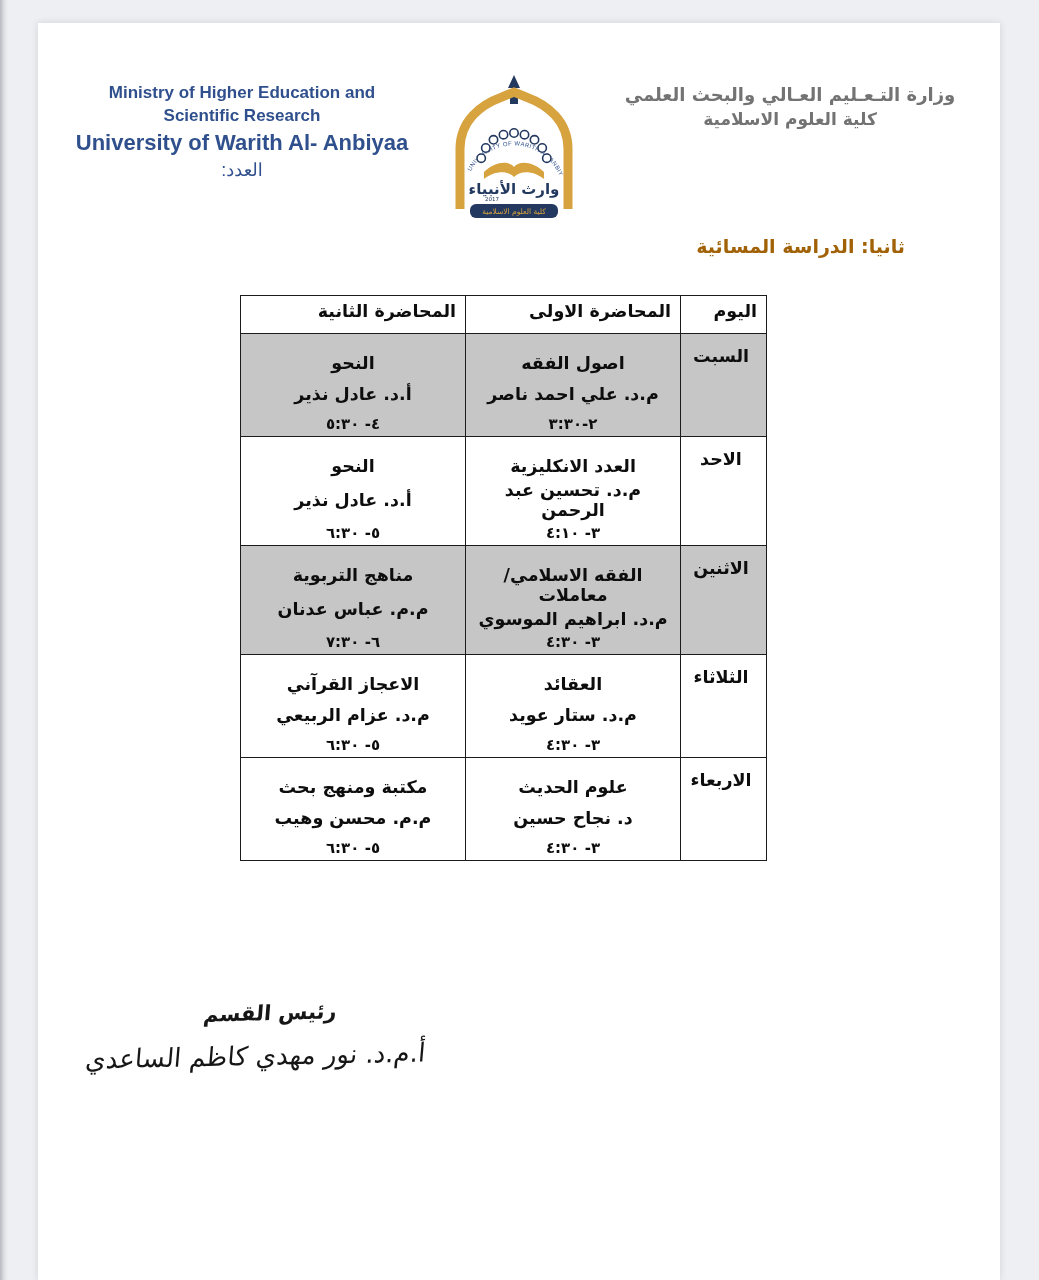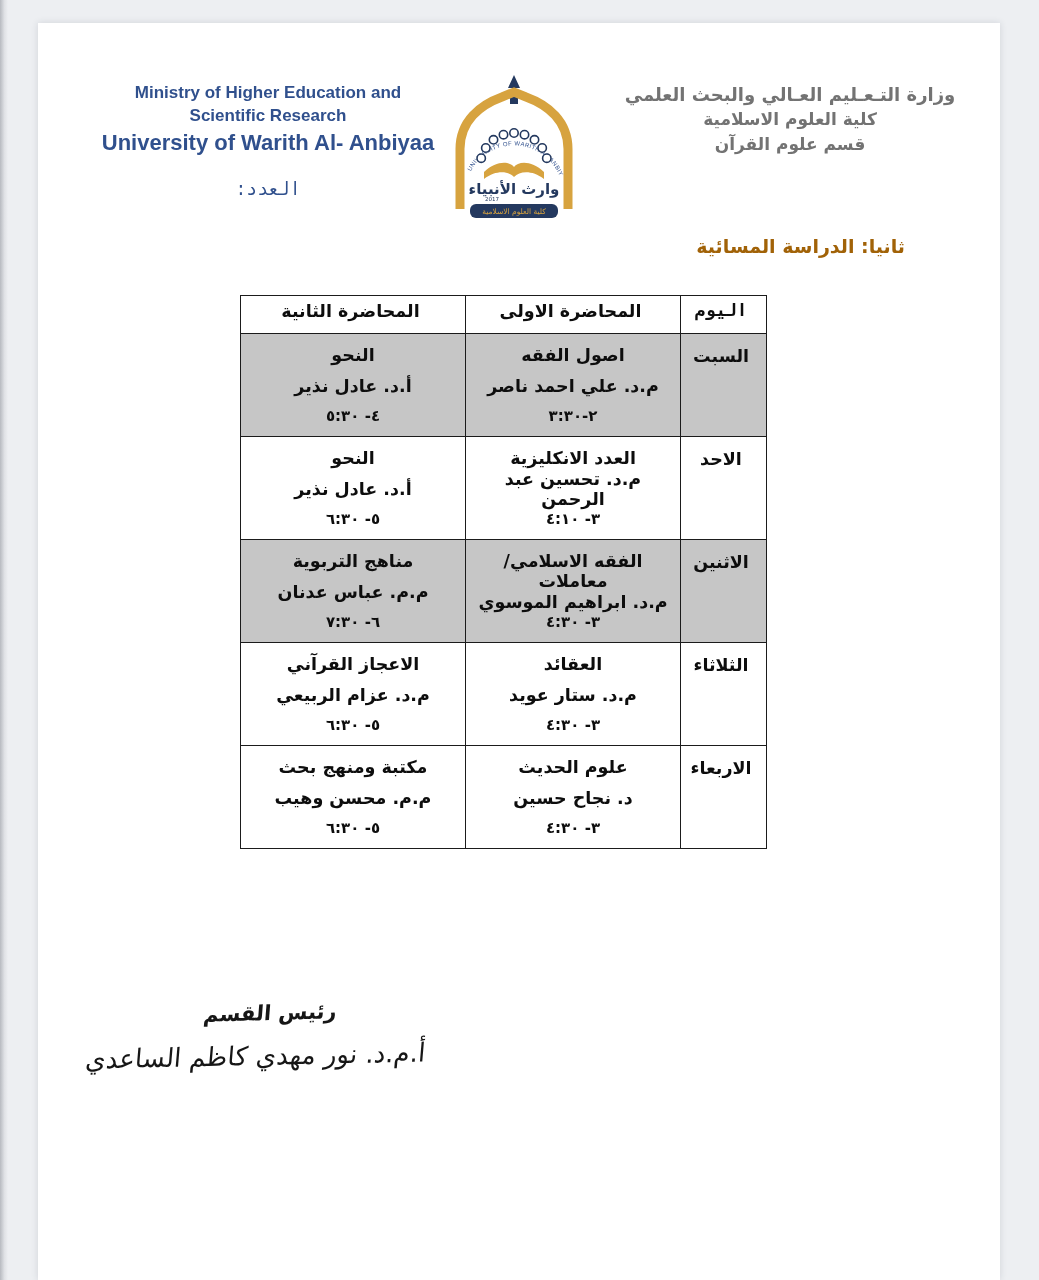--- a/index.html
+++ b/index.html
@@ -14,27 +14,27 @@
     position:absolute; left:0; top:0; width:8px; height:1280px;
     background:linear-gradient(to right,#b7bac0,#dfe1e5 55%,#edeff2);
   }
   .page{
     position:absolute; left:38px; top:23px; width:962px; height:1257px;
     background:#ffffff;
     box-shadow:0 0 7px rgba(40,50,70,.14);
   }
   
   .hdr-left{
-    position:absolute; left:60px; top:58px; width:340px;
+    position:absolute; left:34px; top:58px; width:340px;
     text-align:center; color:#30508d;
     font-family:"Liberation Sans", sans-serif;
   }
   .hdr-left .min{ font-size:17px; line-height:23px; font-weight:600; }
   .hdr-left .uni{ font-size:22px; line-height:28px; margin-top:2px; font-weight:600; }
-  .hdr-left .ar{ font-family:Liberation Mono, monospace; direction:rtl; font-size:18px; line-height:27px; margin-top:20px; }
+  .hdr-left .ar{ font-family:Liberation Sans, sans-serif; direction:rtl; font-size:18px; line-height:27px; margin-top:0; }
   .logo{ position:absolute; left:402px; top:52px; width:148px; height:150px; }
   .hdr-right{
     position:absolute; left:562px; top:60px; width:380px;
     text-align:center; color:#737373; direction:rtl;
   }
   .hdr-right .l1{ font-size:18px; line-height:24px; font-weight:600; }
   .hdr-right .l2{ font-size:27px; line-height:38px; font-weight:600; }
   .hdr-right .l3{ font-size:17px; line-height:25px; font-weight:600; }
   .hdr-right .l4{ font-size:17px; line-height:25px; font-weight:600; }
   
@@ -49,29 +49,30 @@
     width:526px; border-collapse:collapse; direction:rtl;
     table-layout:fixed;
   }
   table.sched col.c-day{ width:86px; }
   table.sched col.c-first{ width:215px; }
   table.sched col.c-second{ width:225px; }
   table.sched td, table.sched th{
     border:1.6px solid #1b1b1b; color:#0d0d0d; font-weight:bold;
     vertical-align:top;
   }
-  tr.head th{ height:38px; font-size:17.5px; padding:4px 9px 12px 4px; vertical-align:middle; background:#fff; }
-  tr.head th.day-h{ padding-right:9px;font-family:Liberation Mono, monospace; }
+  tr.head th{ height:38px; font-size:17.5px; text-align:right; padding:4px 9px 12px 4px; vertical-align:middle; background:#fff; }
+  tr.head th.day-h{ padding-right:9px; }
   td.day{ font-size:17.5px; text-align:center; padding:12px 7px 0 2px; }
   td.lec{ height:103px; padding:0; }
   .lec-in{
     height:100%; display:flex; flex-direction:column;
     justify-content:space-between; align-items:center;
     padding:11px 4px 11px;
     text-align:center;
+    margin-top:8px;
   }
   .lec-in .subj{ font-size:17.5px; }
   .lec-in .teach{ font-size:17.5px; }
   .lec-in .time{ font-size:15px; letter-spacing:1px; }
   tr.shaded td{ background:#c6c6c6; }
   tr.plain td{ background:#ffffff; }
   
   .sig{ position:absolute; color:#161616; direction:rtl; }
   .sig-title{
     left:152px; top:978px; width:160px; text-align:center;
@@ -133,21 +134,20 @@
       <text x="52" y="126" text-anchor="middle" font-size="5.5" fill="#24395f">2017</text>
 
       <rect x="30" y="129" width="88" height="14" rx="6" fill="#24395f"></rect>
       <text x="74" y="139" text-anchor="middle" font-size="7.5" fill="#d7a33f">كلية العلوم الاسلامية</text>
     </svg>
   </div>
 
   <div class="hdr-right">
     <div class="l1">وزارة التـعـليم العـالي والبحث العلمي</div>
     <div class="l3">كلية العلوم الاسلامية</div>
-    <div class="l4">قسم علوم القرآن</div>
   </div>
 
   <div class="doc-title">ثانيا: الدراسة المسائية</div>
 
   <table class="sched">
     <colgroup>
         <col class="c-day">
         <col class="c-first">
         <col class="c-second">
       </colgroup>

